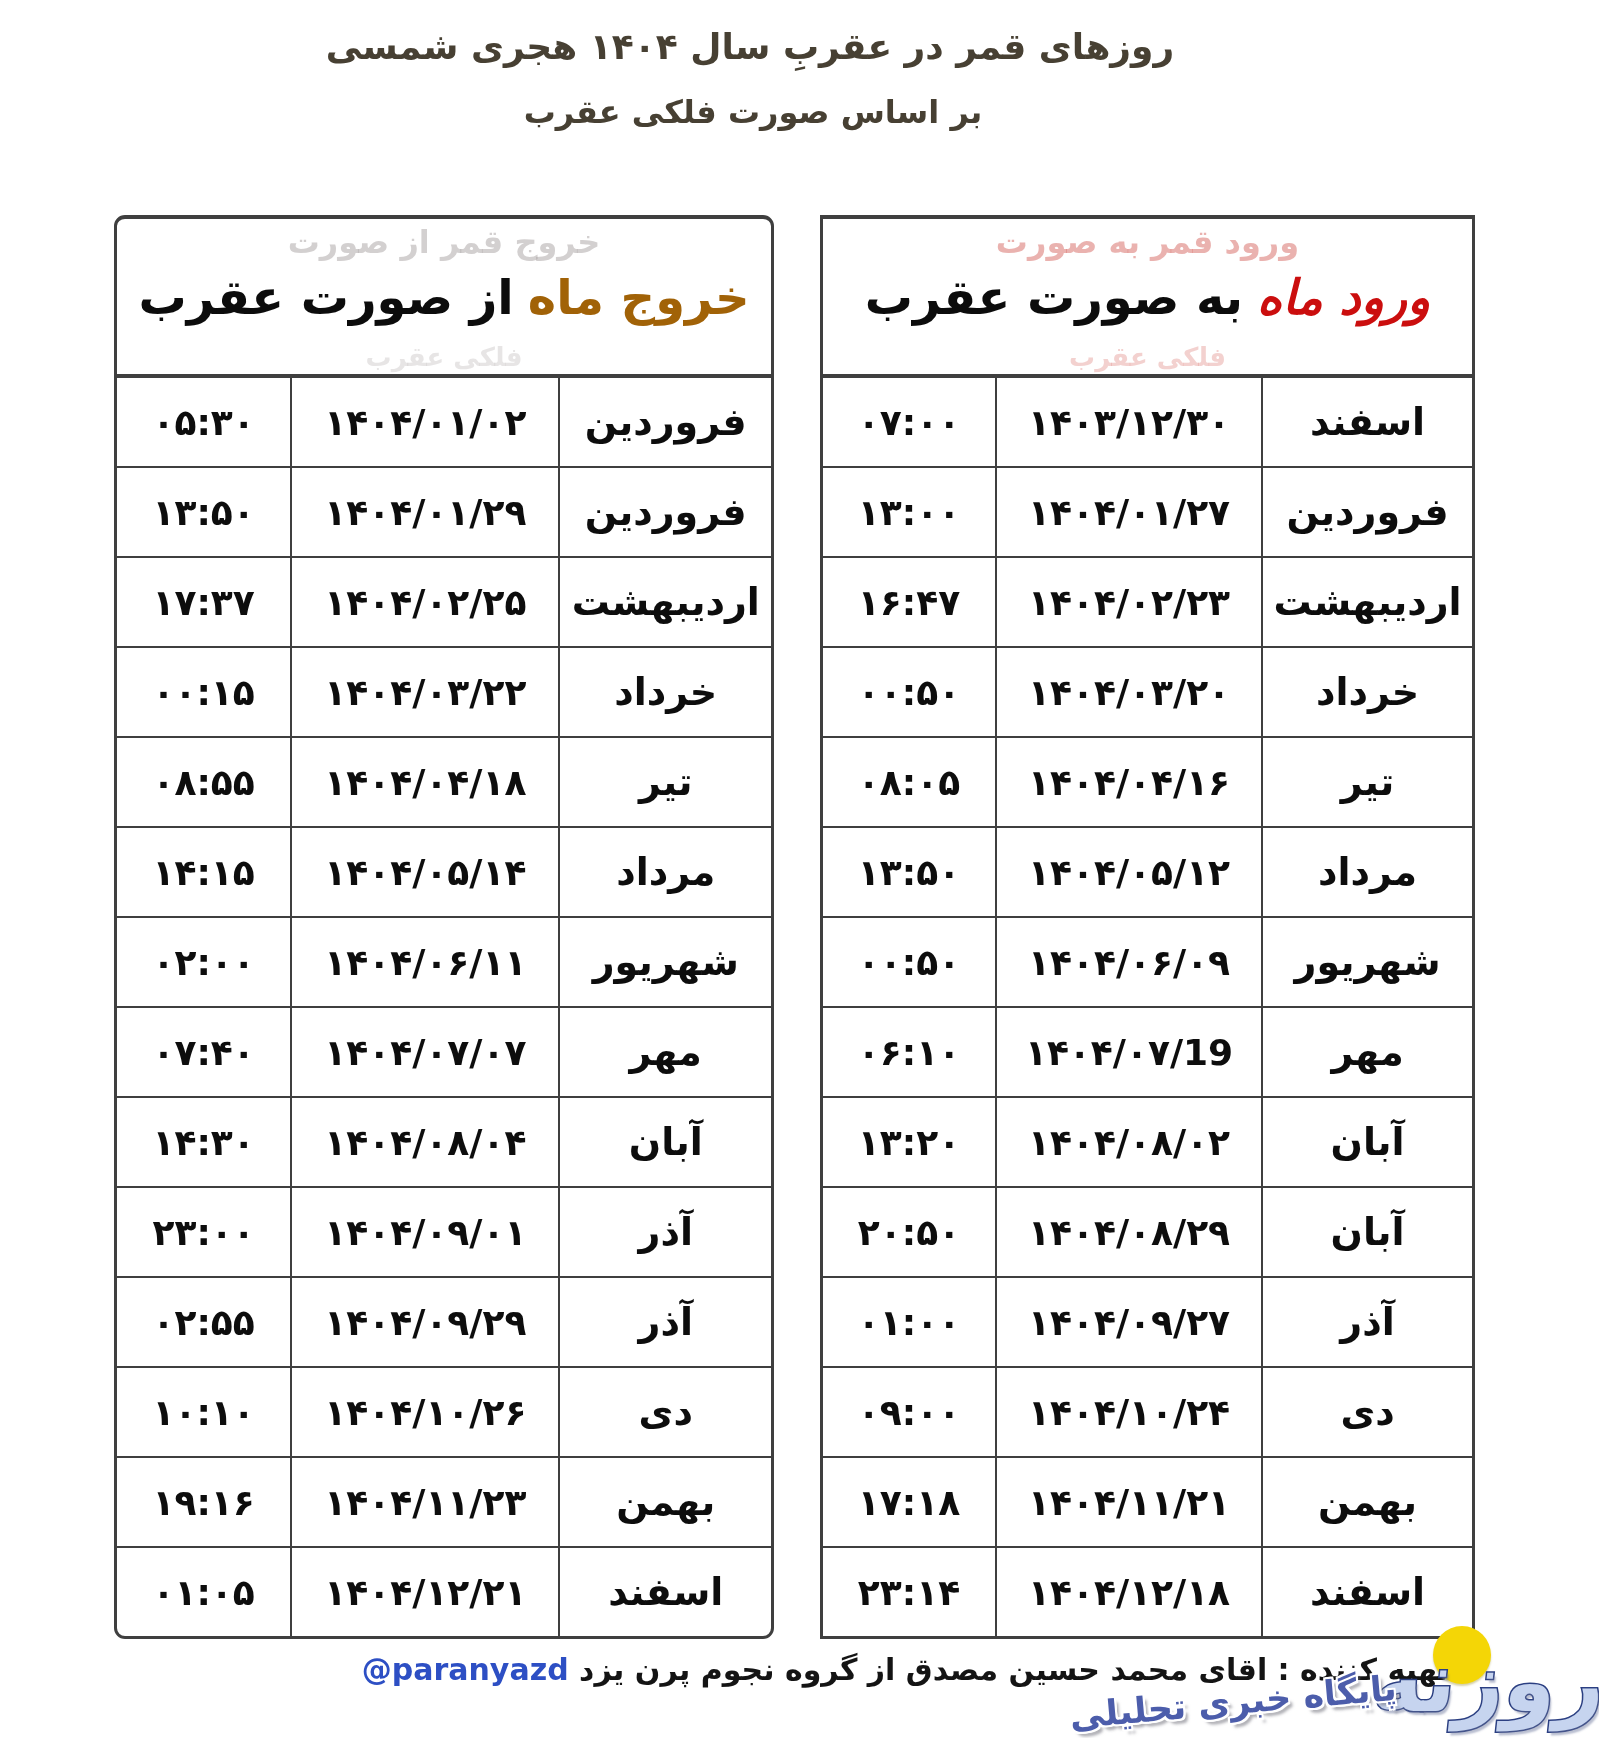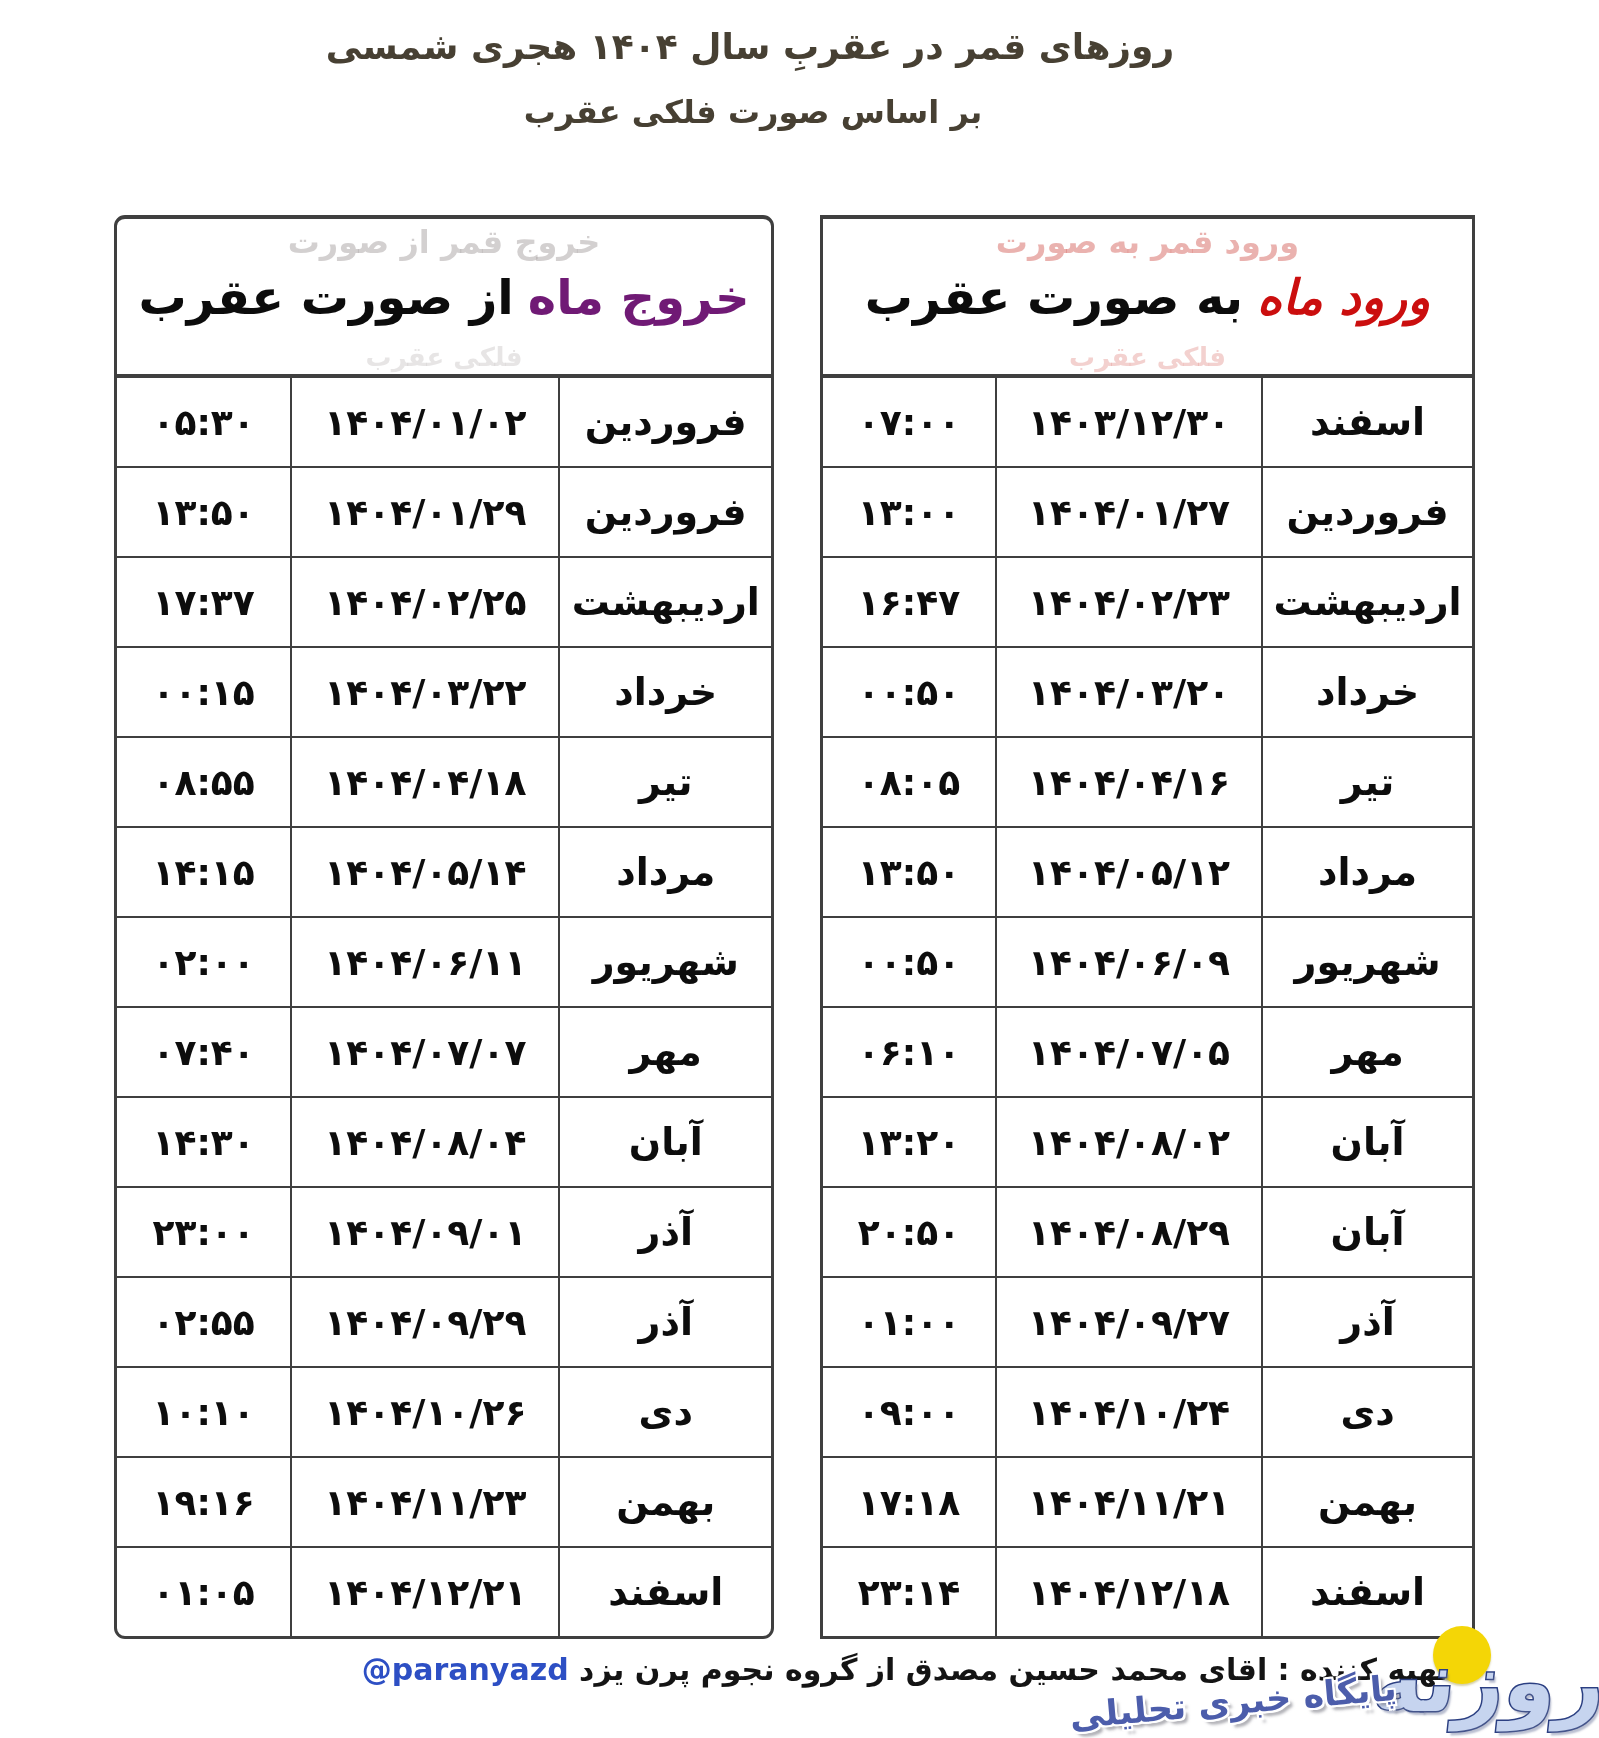--- a/index.html
+++ b/index.html
@@ -18,21 +18,21 @@
     border:3px solid #3f3f3f;border-top-width:4px;box-sizing:border-box;
   }
   .cal-table.enter{right:124px;width:655px;margin-left:16px;}
   .cal-table.exit{left:114px;width:660px;border-radius:11px;}
   .tbl-header{
     position:relative;height:155px;border-bottom:4px solid #3f3f3f;
     display:flex;align-items:center;justify-content:center;gap:14px;
     font-size:48px;font-weight:bold;color:#0c0c0c;
   }
   .accent-enter{color:#cb0e0e;font-style:italic;}
-  .accent-exit{color:#701a75;}
+  .accent-exit{color:#a16207;}
   .ghost{position:absolute;left:0;width:100%;text-align:center;font-weight:bold;pointer-events:none;}
   .ghost-top{top:4px;font-size:32px;}
   .ghost-bottom{bottom:2px;font-size:26px;}
   .enter .ghost-top{color:rgba(214,102,96,0.50);}
   .enter .ghost-bottom{color:rgba(214,102,96,0.30);}
   .exit .ghost-top{color:rgba(158,150,150,0.45);}
   .exit .ghost-bottom{color:rgba(158,150,150,0.25);}
   .row{display:grid;grid-template-columns:32.5% 41% 26.5%;height:88px;}
   .row + .row{border-top:2.5px solid #3f3f3f;}
   .cell{
@@ -143,21 +143,21 @@
       <div class="cell date">
         <span class="num">۱۴۰۴/۰۶/۰۹</span>
       </div>
       <div class="cell time">
         <span class="num">۰۰:۵۰</span>
       </div>
     </div>
   <div class="row">
       <div class="cell month">مهر</div>
       <div class="cell date">
-        <span class="num">۱۴۰۴/۰۷/۰۵</span>
+        <span class="num">۱۴۰۴/۰۷/19</span>
       </div>
       <div class="cell time">
         <span class="num">۰۶:۱۰</span>
       </div>
     </div>
   <div class="row">
       <div class="cell month">آبان</div>
       <div class="cell date">
         <span class="num">۱۴۰۴/۰۸/۰۲</span>
       </div>

